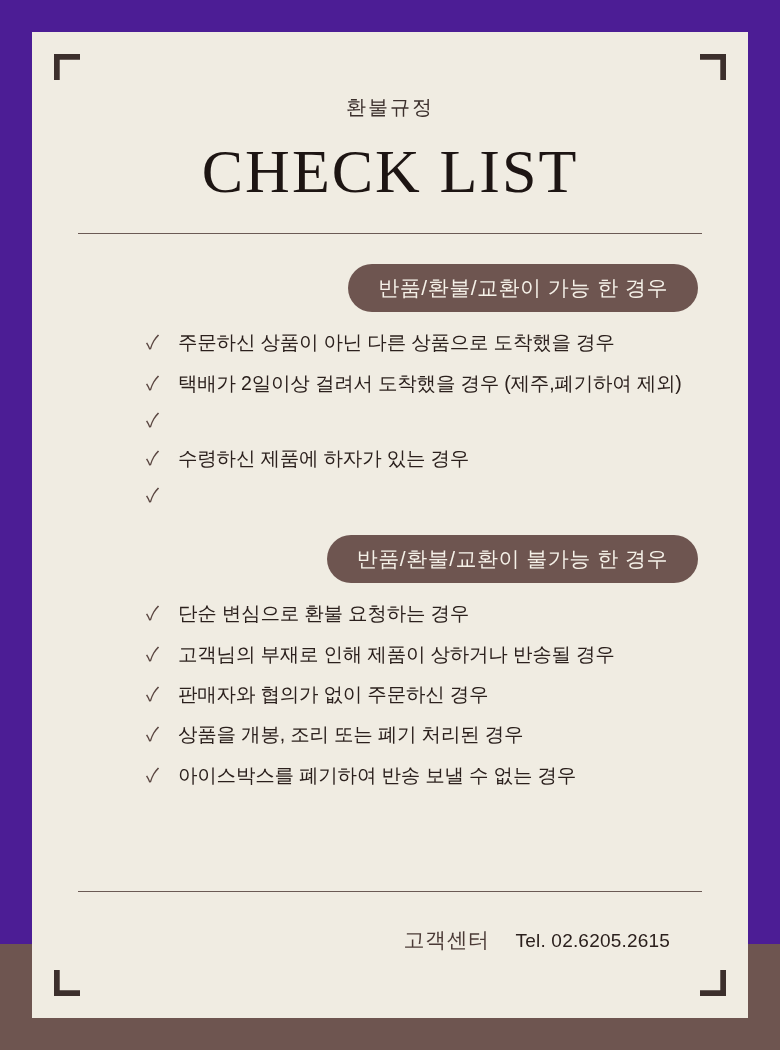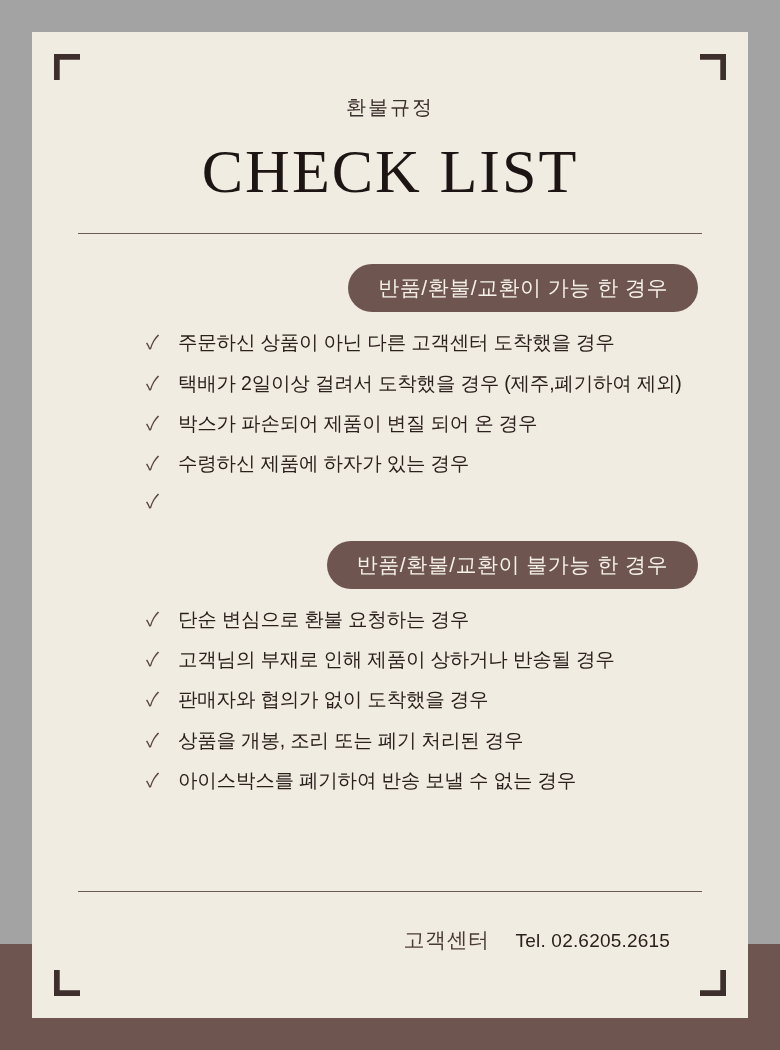--- a/index.html
+++ b/index.html
@@ -10,21 +10,21 @@
     width: 780px;
     height: 1050px;
     background: #6e5550;
     font-family: "Liberation Sans", sans-serif;
     overflow: hidden;
   }
   .poster {
     position: relative;
     width: 780px;
     height: 944px;
-    background: #a3a3a3;
+    background: #4c1d95;
     box-sizing: border-box;
     padding: 32px;
   }
   .card {
     position: relative;
     width: 716px;
     height: 986px;
     background: #f0ece2;
     box-sizing: border-box;
     padding: 22px;
@@ -166,29 +166,28 @@
 
       <div class="rule"></div>
 
       <div class="section">
         <div class="pill-wrap">
           <div class="pill">반품/환불/교환이 가능 한 경우</div>
         </div>
         <ul class="items">
           <li>
             <span class="check">✓</span>
-            <span class="item-text">주문하신 상품이 아닌 다른 고객센터 도착했을 경우</span>
+            <span class="item-text">주문하신 상품이 아닌 다른 상품으로 도착했을 경우</span>
           </li>
           <li>
             <span class="check">✓</span>
             <span class="item-text">택배가 2일이상 걸려서 도착했을 경우 (제주,폐기하여 제외)</span>
           </li>
           <li>
             <span class="check">✓</span>
-            <span class="item-text">박스가 파손되어 제품이 변질 되어 온 경우</span>
           </li>
           <li>
             <span class="check">✓</span>
             <span class="item-text">수령하신 제품에 하자가 있는 경우</span>
           </li>
           <li>
             <span class="check">✓</span>
           </li>
         </ul>
       </div>
@@ -201,21 +200,21 @@
           <li>
             <span class="check">✓</span>
             <span class="item-text">단순 변심으로 환불 요청하는 경우</span>
           </li>
           <li>
             <span class="check">✓</span>
             <span class="item-text">고객님의 부재로 인해 제품이 상하거나 반송될 경우</span>
           </li>
           <li>
             <span class="check">✓</span>
-            <span class="item-text">판매자와 협의가 없이 도착했을 경우</span>
+            <span class="item-text">판매자와 협의가 없이 주문하신 경우</span>
           </li>
           <li>
             <span class="check">✓</span>
             <span class="item-text">상품을 개봉, 조리 또는 폐기 처리된 경우</span>
           </li>
           <li>
             <span class="check">✓</span>
             <span class="item-text">아이스박스를 폐기하여 반송 보낼 수 없는 경우</span>
           </li>
         </ul>

